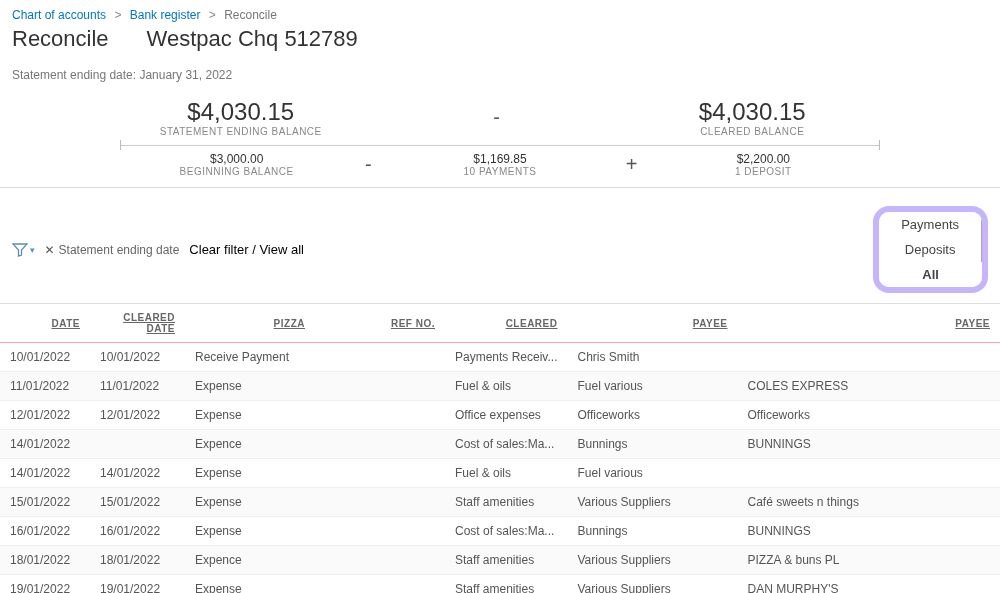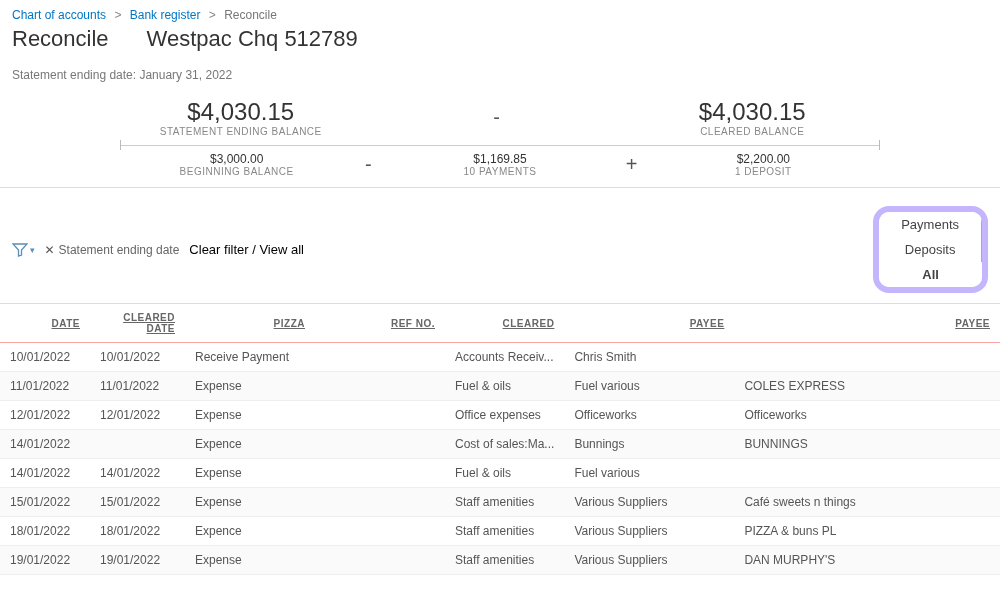--- a/index.html
+++ b/index.html
@@ -250,21 +250,21 @@
       <th>PAYEE</th>
       <th>PAYEE</th>
     </tr>
   </thead>
   <tbody id="rows-body">
   <tr>
         <td>10/01/2022</td>
         <td>10/01/2022</td>
         <td>Receive Payment</td>
         <td></td>
-        <td>Accounts Receiv...</td>
+        <td>Payments Receiv...</td>
         <td>Chris Smith</td>
         <td></td>
       </tr>
       <tr>
         <td>11/01/2022</td>
         <td>11/01/2022</td>
         <td>Expense</td>
         <td></td>
         <td>Fuel &amp; oils</td>
         <td>Fuel various</td>
@@ -300,20 +300,29 @@
       <tr>
         <td>15/01/2022</td>
         <td>15/01/2022</td>
         <td>Expense</td>
         <td></td>
         <td>Staff amenities</td>
         <td>Various Suppliers</td>
         <td>Café sweets n things</td>
       </tr>
       <tr>
+        <td>16/01/2022</td>
+        <td>16/01/2022</td>
+        <td>Expense</td>
+        <td></td>
+        <td>Cost of sales:Ma...</td>
+        <td>Bunnings</td>
+        <td>BUNNINGS</td>
+      </tr>
+      <tr>
         <td>18/01/2022</td>
         <td>18/01/2022</td>
         <td>Expence</td>
         <td></td>
         <td>Staff amenities</td>
         <td>Various Suppliers</td>
         <td>PIZZA &amp; buns PL</td>
       </tr>
       <tr>
         <td>19/01/2022</td>

